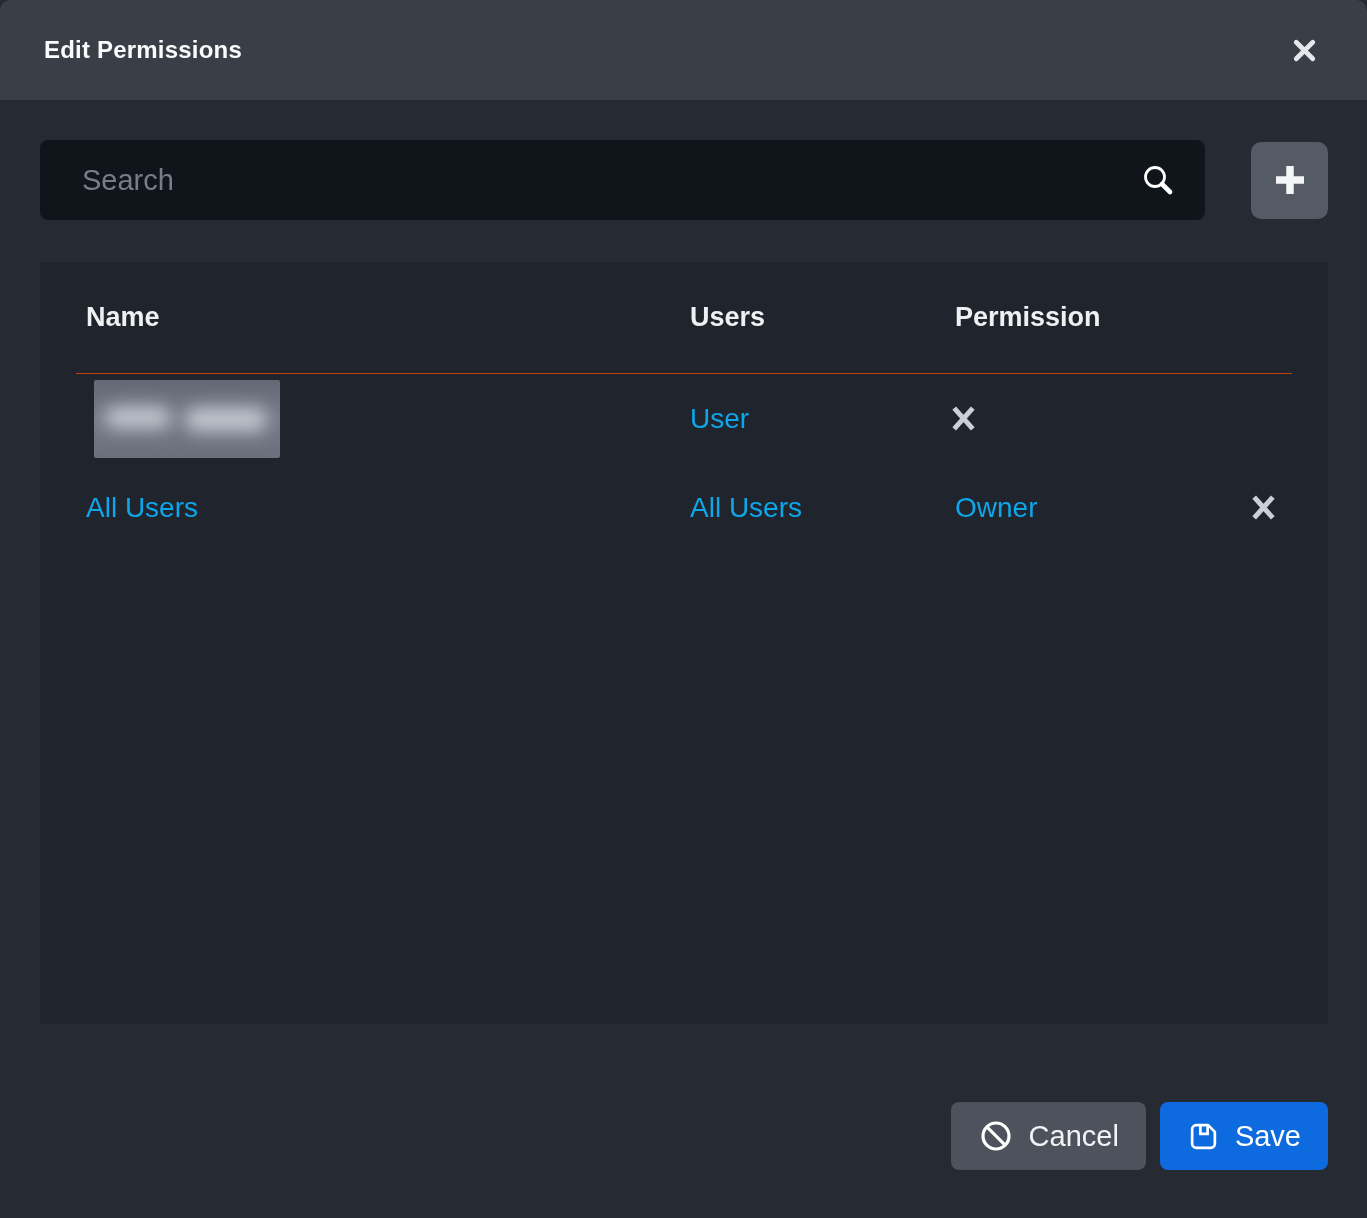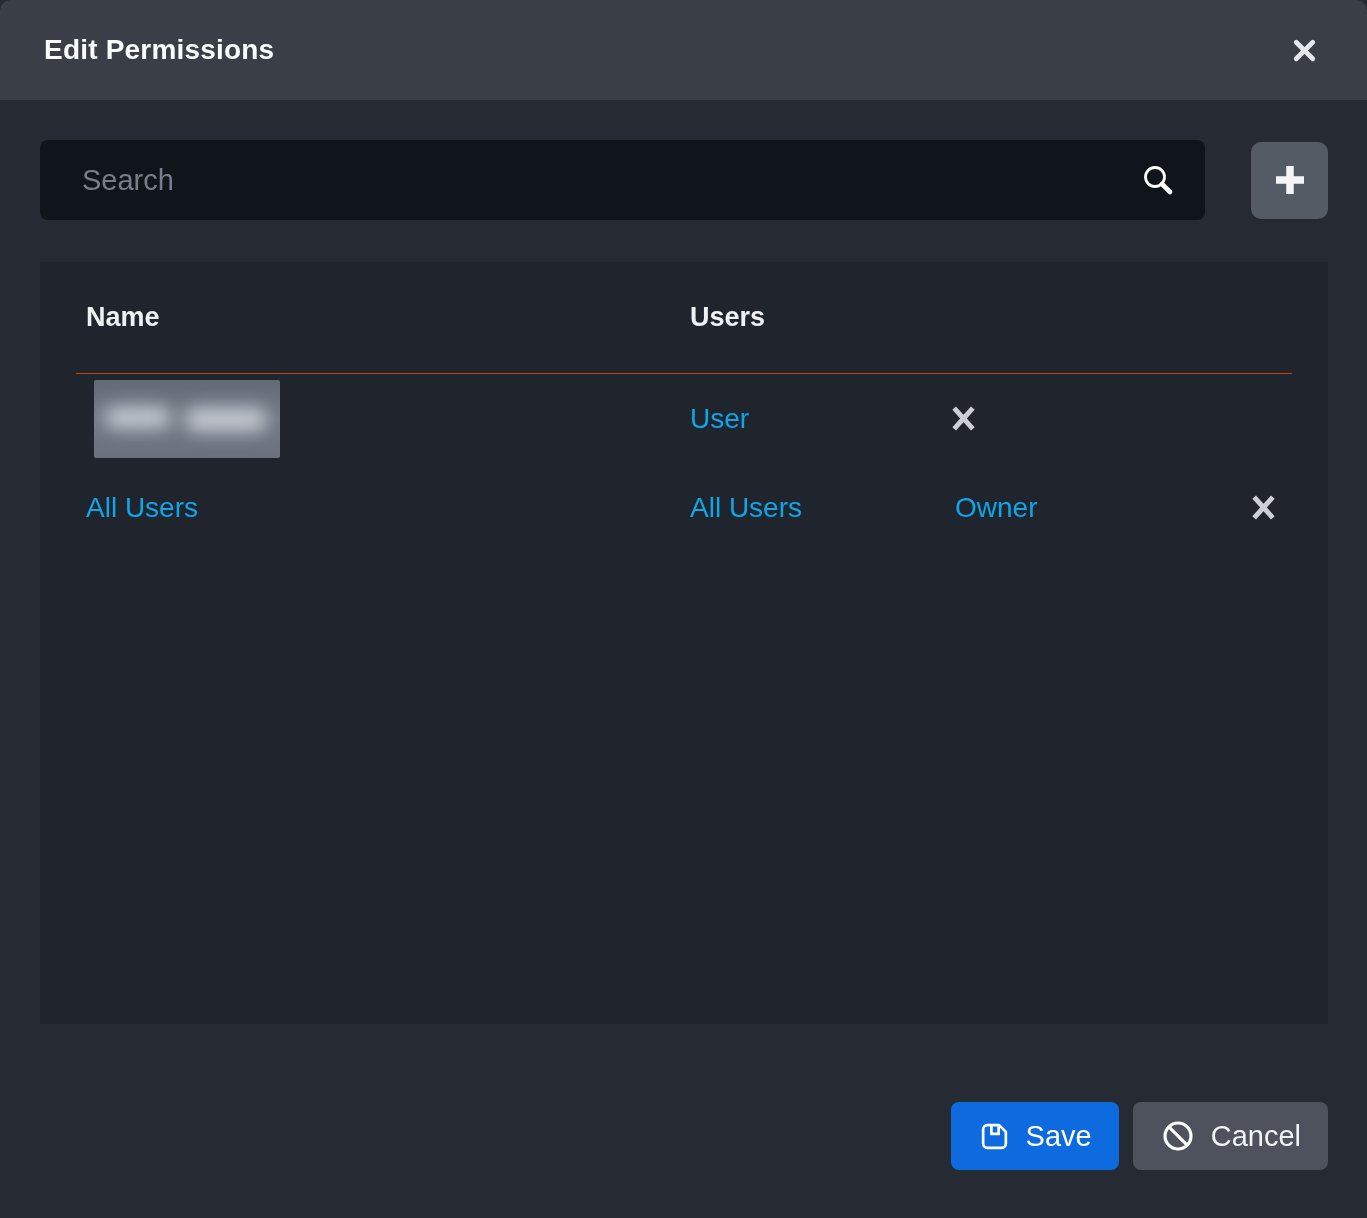--- a/index.html
+++ b/index.html
@@ -14,21 +14,21 @@
 
   
   .modal-header {
     height: 100px; flex: 0 0 100px;
     background: #3a3e46;
     border-radius: 10px 10px 0 0;
     display: flex; align-items: center; justify-content: space-between;
     padding: 0 46px 0 44px; box-sizing: border-box;
   }
   .modal-title {
-    color: #fafbfc; font-size: 28px; font-weight: 700; letter-spacing: 0.2px;
+    color: #fafbfc; font-size: 24px; font-weight: 700; letter-spacing: 0.2px;
   }
   .close-btn {
     background: none; border: none; padding: 0; cursor: pointer;
     width: 34px; height: 34px; display: flex; align-items: center; justify-content: center;
   }
 
   
   .toolbar {
     margin: 40px 39px 0 40px;
     display: flex; gap: 46px; align-items: center;
@@ -147,20 +147,21 @@
         </svg>
       </span>
     </button>
   </div>
 
   <div class="panel">
 
     <div class="t-head">
       <div class="cell">Name</div>
       <div class="cell">Users</div>
+      <div class="cell">Permission</div>
       <div class="cell cell-action"></div>
     </div>
 
     <div class="t-row">
       <div class="cell">
         <div class="blur-blob">
           <span class="smudge smudge-1"></span>
           <span class="smudge smudge-2"></span>
         </div>
       </div>
@@ -187,33 +188,33 @@
               <path d="M5 4 L23 24 M23 4 L5 24" stroke="#ccd0d6" stroke-width="4.8" fill="none"></path>
             </svg>
           </span>
         </button>
       </div>
     </div>
 
   </div>
 
   <div class="footer">
+    <button class="btn btn-cancel">
+      <span class="ico">
+        <svg width="36" height="36" viewBox="0 0 36 36">
+          <circle cx="18" cy="18" r="13" stroke="#ffffff" stroke-width="3.2" fill="none"></circle>
+          <path d="M9.6 9.6 L26.4 26.4" stroke="#ffffff" stroke-width="3.2"></path>
+        </svg>
+      </span>
+      <span>Cancel</span>
+    </button>
     <button class="btn btn-save">
       <span class="ico">
         <svg width="33" height="33" viewBox="0 0 32 32">
           <path d="M5 9 A4 4 0 0 1 9 5 H20.5 L27 11.5 V23 A4 4 0 0 1 23 27 H9 A4 4 0 0 1 5 23 Z" fill="none" stroke="#ffffff" stroke-width="2.6" stroke-linejoin="round"></path>
           <path d="M13 5.5 V13.5 H20 V6" fill="none" stroke="#ffffff" stroke-width="2.6"></path>
         </svg>
       </span>
       <span>Save</span>
     </button>
-    <button class="btn btn-cancel">
-      <span class="ico">
-        <svg width="36" height="36" viewBox="0 0 36 36">
-          <circle cx="18" cy="18" r="13" stroke="#ffffff" stroke-width="3.2" fill="none"></circle>
-          <path d="M9.6 9.6 L26.4 26.4" stroke="#ffffff" stroke-width="3.2"></path>
-        </svg>
-      </span>
-      <span>Cancel</span>
-    </button>
   </div>
 
 </div>
 
 </body></html>

